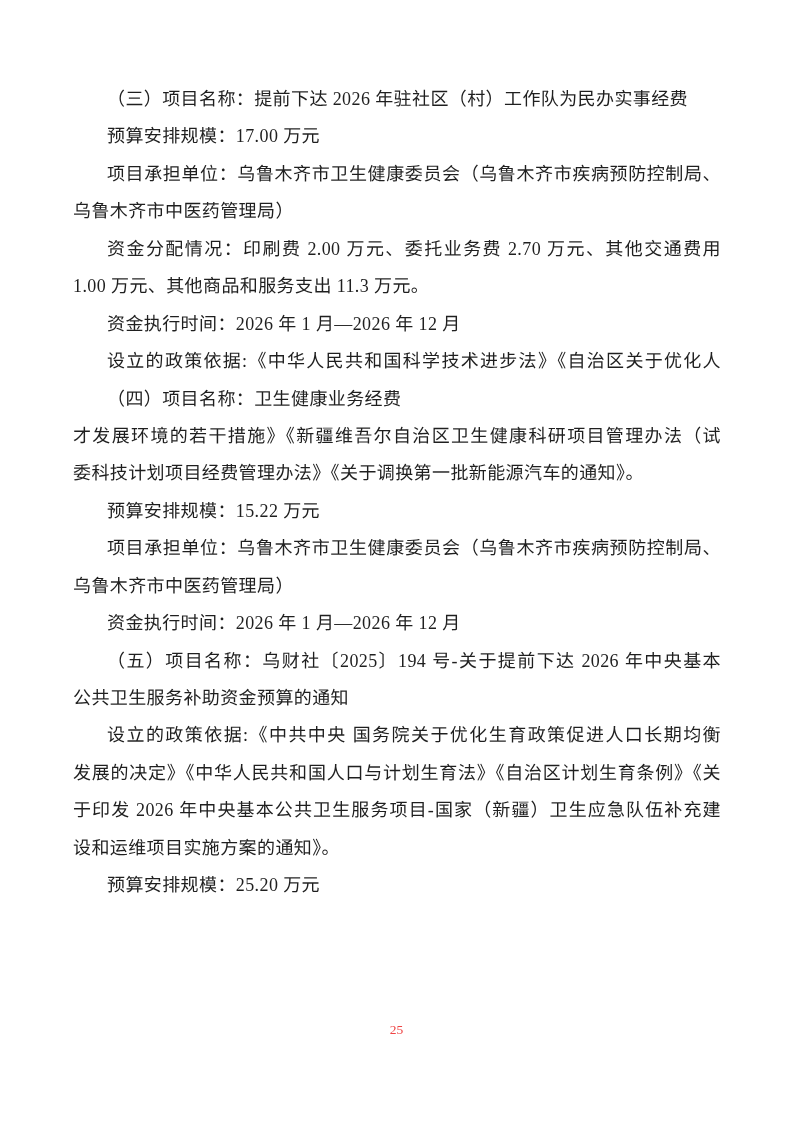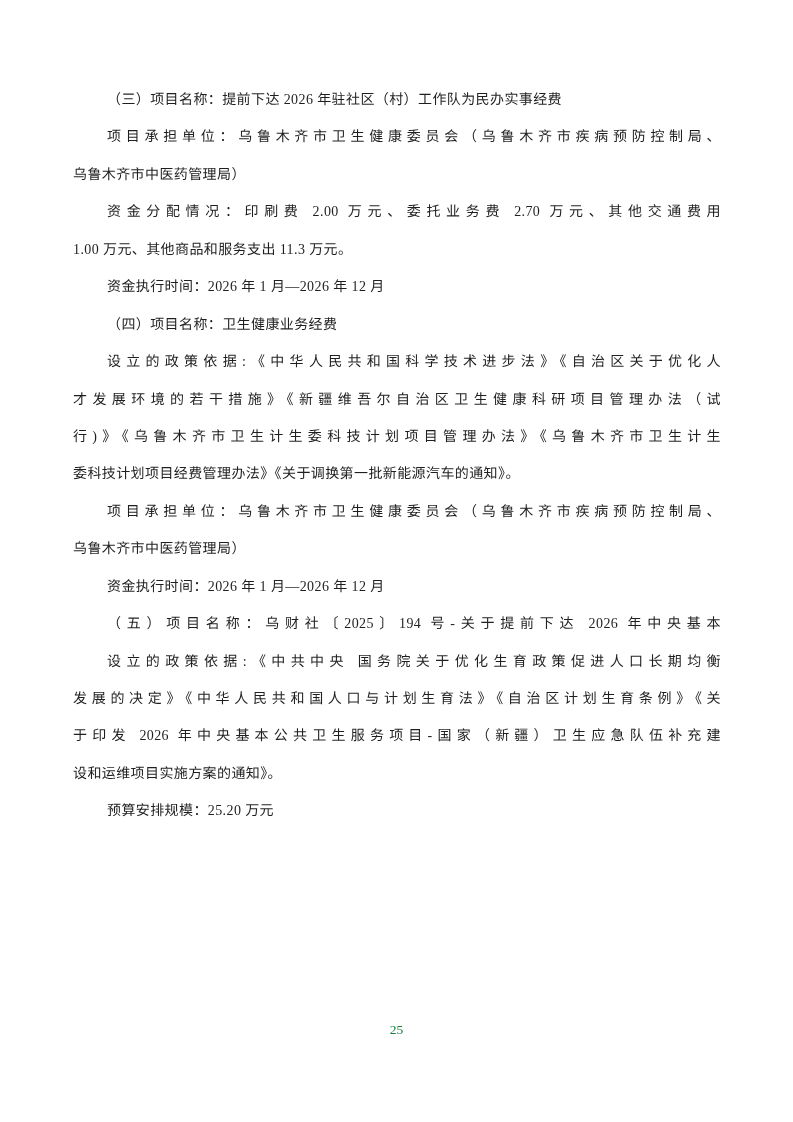--- a/index.html
+++ b/index.html
@@ -18,21 +18,21 @@
   }
   .body-text {
     position: absolute;
     left: 73px;
     top: 81px;
     width: 648px;
   }
   .line {
     height: 37.45px;
     line-height: 37.45px;
-    font-size: 14px;
+    font-size: 18px;
     letter-spacing: 0.4px;
     white-space: nowrap;
     text-align: left;
   }
   .line.indent {
     padding-left: 34px;
   }
   .line.justify {
     white-space: normal;
     text-align: justify;
@@ -40,43 +40,45 @@
     overflow: hidden;
   }
   .page-number {
     position: absolute;
     top: 1022px;
     left: 0;
     width: 100%;
     text-align: center;
     font-size: 13.5px;
     font-family: "Liberation Serif", "DejaVu Serif", serif;
-    color: #15803d;
+    color: #ef4444;
   }
 </style>
 </head>
 <body>
 
 <div class="page">
   <div class="body-text" id="body-text">
       <div class="line indent">（三）项目名称：提前下达 2026 年驻社区（村）工作队为民办实事经费</div>
+      <div class="line indent">预算安排规模：17.00 万元</div>
       <div class="line indent justify">项目承担单位：乌鲁木齐市卫生健康委员会（乌鲁木齐市疾病预防控制局、</div>
       <div class="line">乌鲁木齐市中医药管理局）</div>
       <div class="line indent justify">资金分配情况：印刷费 2.00 万元、委托业务费 2.70 万元、其他交通费用</div>
       <div class="line">1.00 万元、其他商品和服务支出 11.3 万元。</div>
       <div class="line indent">资金执行时间：2026 年 1 月—2026 年 12 月</div>
+      <div class="line indent justify">设立的政策依据:《中华人民共和国科学技术进步法》《自治区关于优化人</div>
       <div class="line indent">（四）项目名称：卫生健康业务经费</div>
-      <div class="line indent justify">设立的政策依据:《中华人民共和国科学技术进步法》《自治区关于优化人</div>
       <div class="line justify">才发展环境的若干措施》《新疆维吾尔自治区卫生健康科研项目管理办法（试</div>
-      <div class="line justify">行)》《乌鲁木齐市卫生计生委科技计划项目管理办法》《乌鲁木齐市卫生计生</div>
       <div class="line">委科技计划项目经费管理办法》《关于调换第一批新能源汽车的通知》。</div>
+      <div class="line indent">预算安排规模：15.22 万元</div>
       <div class="line indent justify">项目承担单位：乌鲁木齐市卫生健康委员会（乌鲁木齐市疾病预防控制局、</div>
       <div class="line">乌鲁木齐市中医药管理局）</div>
       <div class="line indent">资金执行时间：2026 年 1 月—2026 年 12 月</div>
       <div class="line indent justify">（五）项目名称：乌财社〔2025〕194 号-关于提前下达 2026 年中央基本</div>
+      <div class="line">公共卫生服务补助资金预算的通知</div>
       <div class="line indent justify">设立的政策依据:《中共中央 国务院关于优化生育政策促进人口长期均衡</div>
       <div class="line justify">发展的决定》《中华人民共和国人口与计划生育法》《自治区计划生育条例》《关</div>
       <div class="line justify">于印发 2026 年中央基本公共卫生服务项目-国家（新疆）卫生应急队伍补充建</div>
       <div class="line">设和运维项目实施方案的通知》。</div>
       <div class="line indent">预算安排规模：25.20 万元</div>
     </div>
   <div class="page-number">25</div>
 </div>
 
 </body></html>

